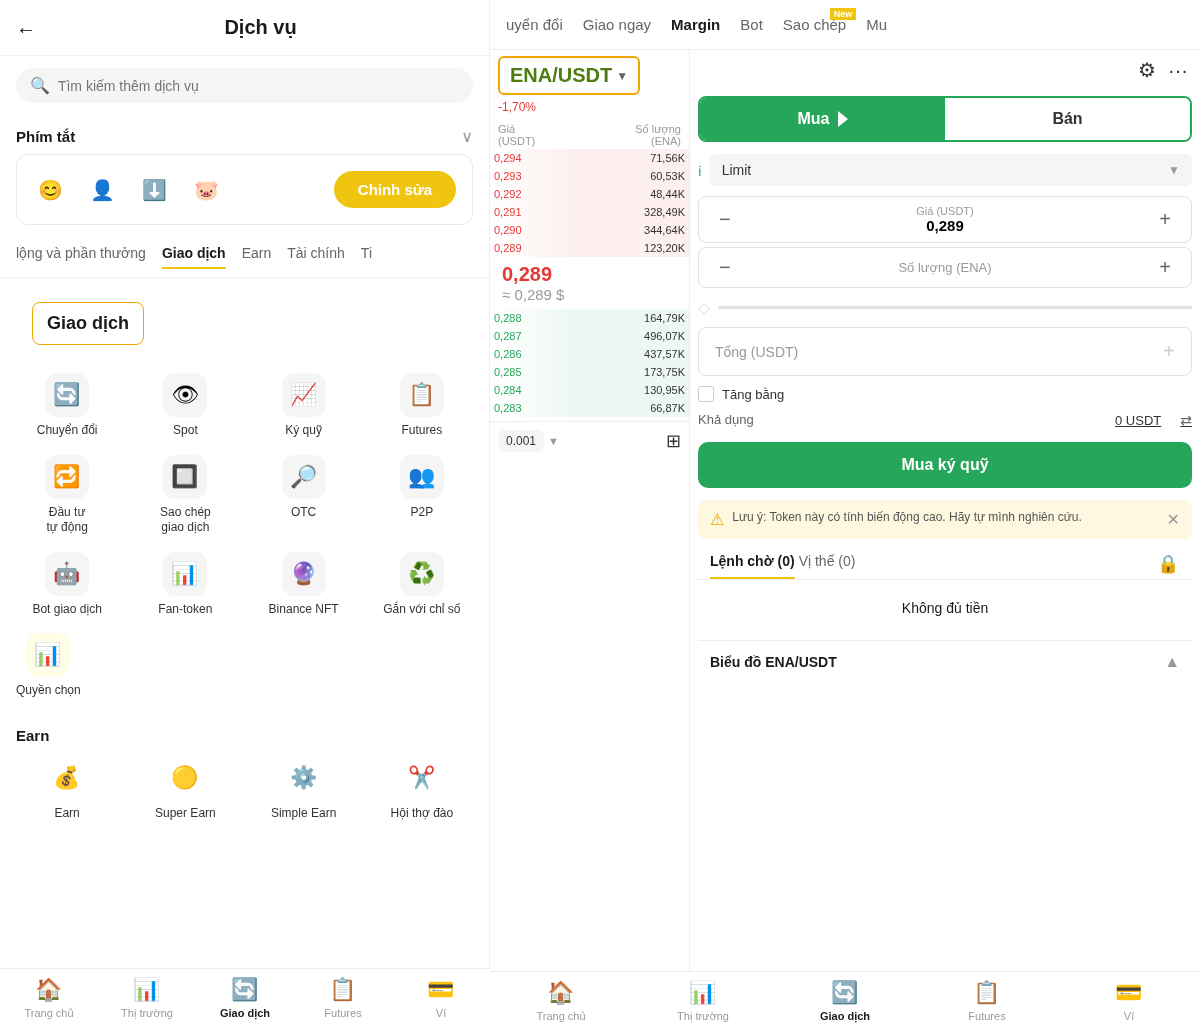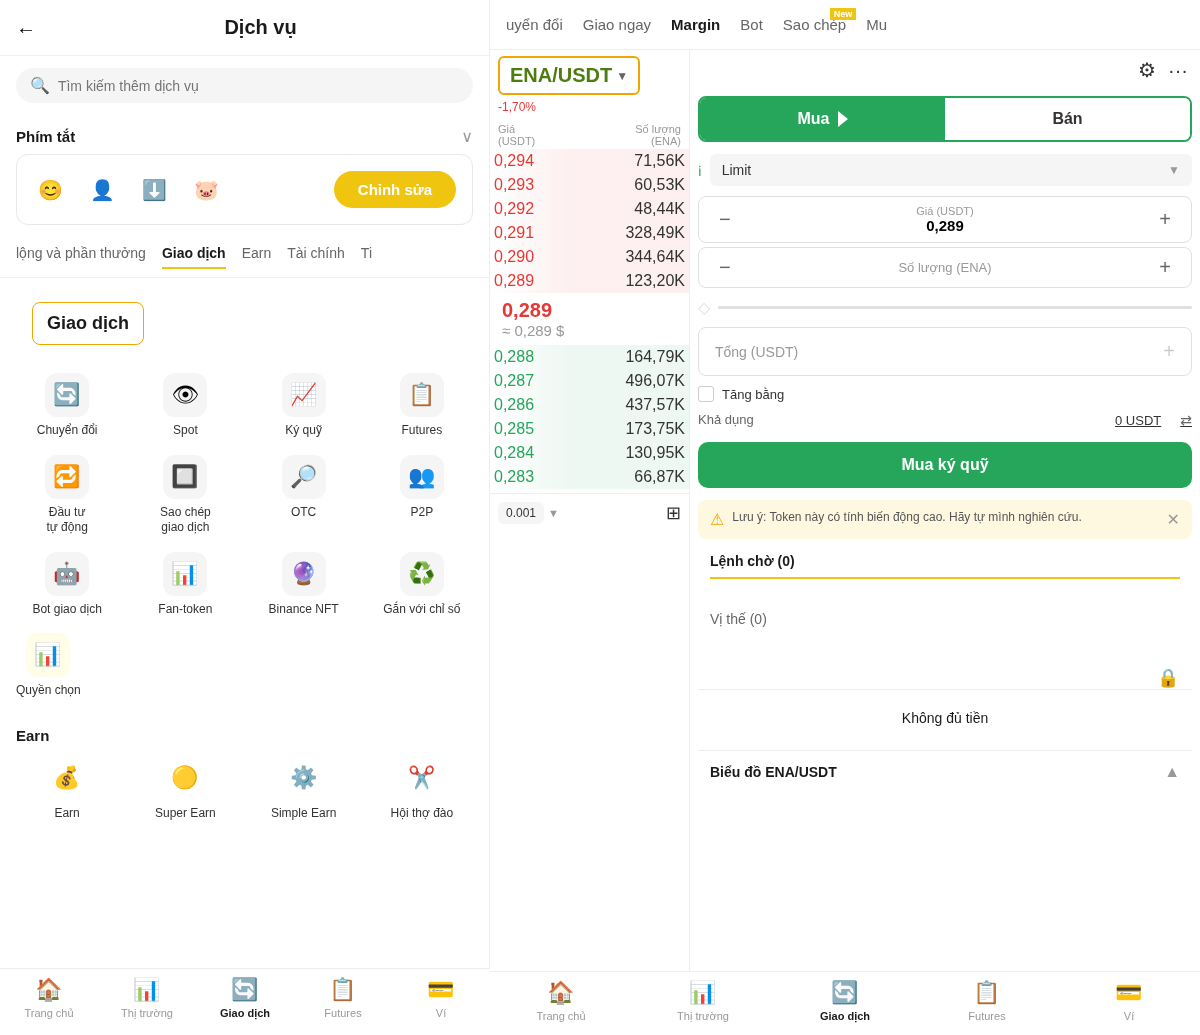--- a/index.html
+++ b/index.html
@@ -59,21 +59,21 @@
     .nav-tab.new-badge { position: relative; }
     .new-tag { background: #f0c50f; color: #fff; font-size: 9px; font-weight: 700; border-radius: 0; padding: 1px 4px; position: absolute; top: -4px; right: -2px; }
 
     .trading-header { display: flex; align-items: center; justify-content: space-between; padding: 8px 12px; }
     .pair-selector { display: flex; align-items: center; gap: 4px; border: 2px solid #f0a500; border-radius: 6px; padding: 6px 10px; cursor: pointer; }
     .pair-name { font-size: 20px; font-weight: 700; color: #4d7c0f; }
     .pair-change { color: #e53935; font-size: 12px; }
     .ob-header { display: flex; justify-content: space-between; padding: 4px 4px; }
     .ob-col { font-size: 11px; color: #999; }
 
-    .ob-row { display: flex; justify-content: space-between; padding: 3px 4px; font-size: 16px; }
+    .ob-row { display: flex; justify-content: space-between; padding: 3px 4px; font-size: 11px; }
     .ob-row.sell { background: linear-gradient(to left, rgba(229,57,53,0.08) 60%, transparent 100%); }
     .ob-row.buy { background: linear-gradient(to left, rgba(38,166,91,0.08) 60%, transparent 100%); }
     .sell-price { color: #e53935; }
     .buy-price { color: #26a65b; }
     .ob-qty { color: #333; }
 
     .mid-price { text-align: left; padding: 6px 12px; }
     .mid-price-val { font-size: 20px; font-weight: 700; color: #e53935; }
     .mid-price-sub { font-size: 15px; color: #999; }
     .controls-row { display: flex; align-items: center; gap: 6px; padding: 6px 0; }
@@ -114,21 +114,21 @@
     .avail-val { font-size: 13px; color: #333; display: flex; align-items: center; gap: 19px; text-decoration: underline; }
     .avail-icon { font-size: 14px; color: #666; cursor: pointer; }
 
     .submit-btn { width: 100%; background: #26a65b; color: #fff; border: none; border-radius: 10px; padding: 14px; font-size: 16px; font-weight: 600; cursor: pointer; margin: 6px 0; }
 
     .warning-box { background: #fff8e1; border-radius: 8px; padding: 10px 12px; margin: 6px 0; display: flex; align-items: flex-start; gap: 8px; }
     .warning-icon { color: #f0a500; font-size: 16px; flex-shrink: 0; }
     .warning-text { font-size: 12px; color: #555; flex: 1; }
     .warning-close { color: #999; cursor: pointer; font-size: 16px; }
 
-    .orders-tabs { display: flex; gap: 32px; padding: 8px 12px 0; border-bottom: 1px solid #eee; flex-direction: column; }
+    .orders-tabs { display: flex; gap: 4px; padding: 8px 12px 0; border-bottom: 1px solid #eee; }
     .order-tab { font-size: 14px; color: #666; padding-bottom: 8px; cursor: pointer; }
     .order-tab.active { color: #1a1a1a; font-weight: 600; border-bottom: 2px solid #f0c50f; }
     .order-settings { margin-left: auto; }
 
     .empty-state { padding: 20px 12px; text-align: center; }
     .empty-title { font-size: 14px; color: #1a1a1a; font-weight: 500; margin-bottom: 4px; }
     .empty-sub { font-size: 12px; color: #999; line-height: 1.5; }
 
     .chart-section { border-top: 1px solid #eee; padding: 12px; display: flex; justify-content: space-between; align-items: center; }
     .chart-label { font-size: 14px; font-weight: 600; color: #1a1a1a; }

